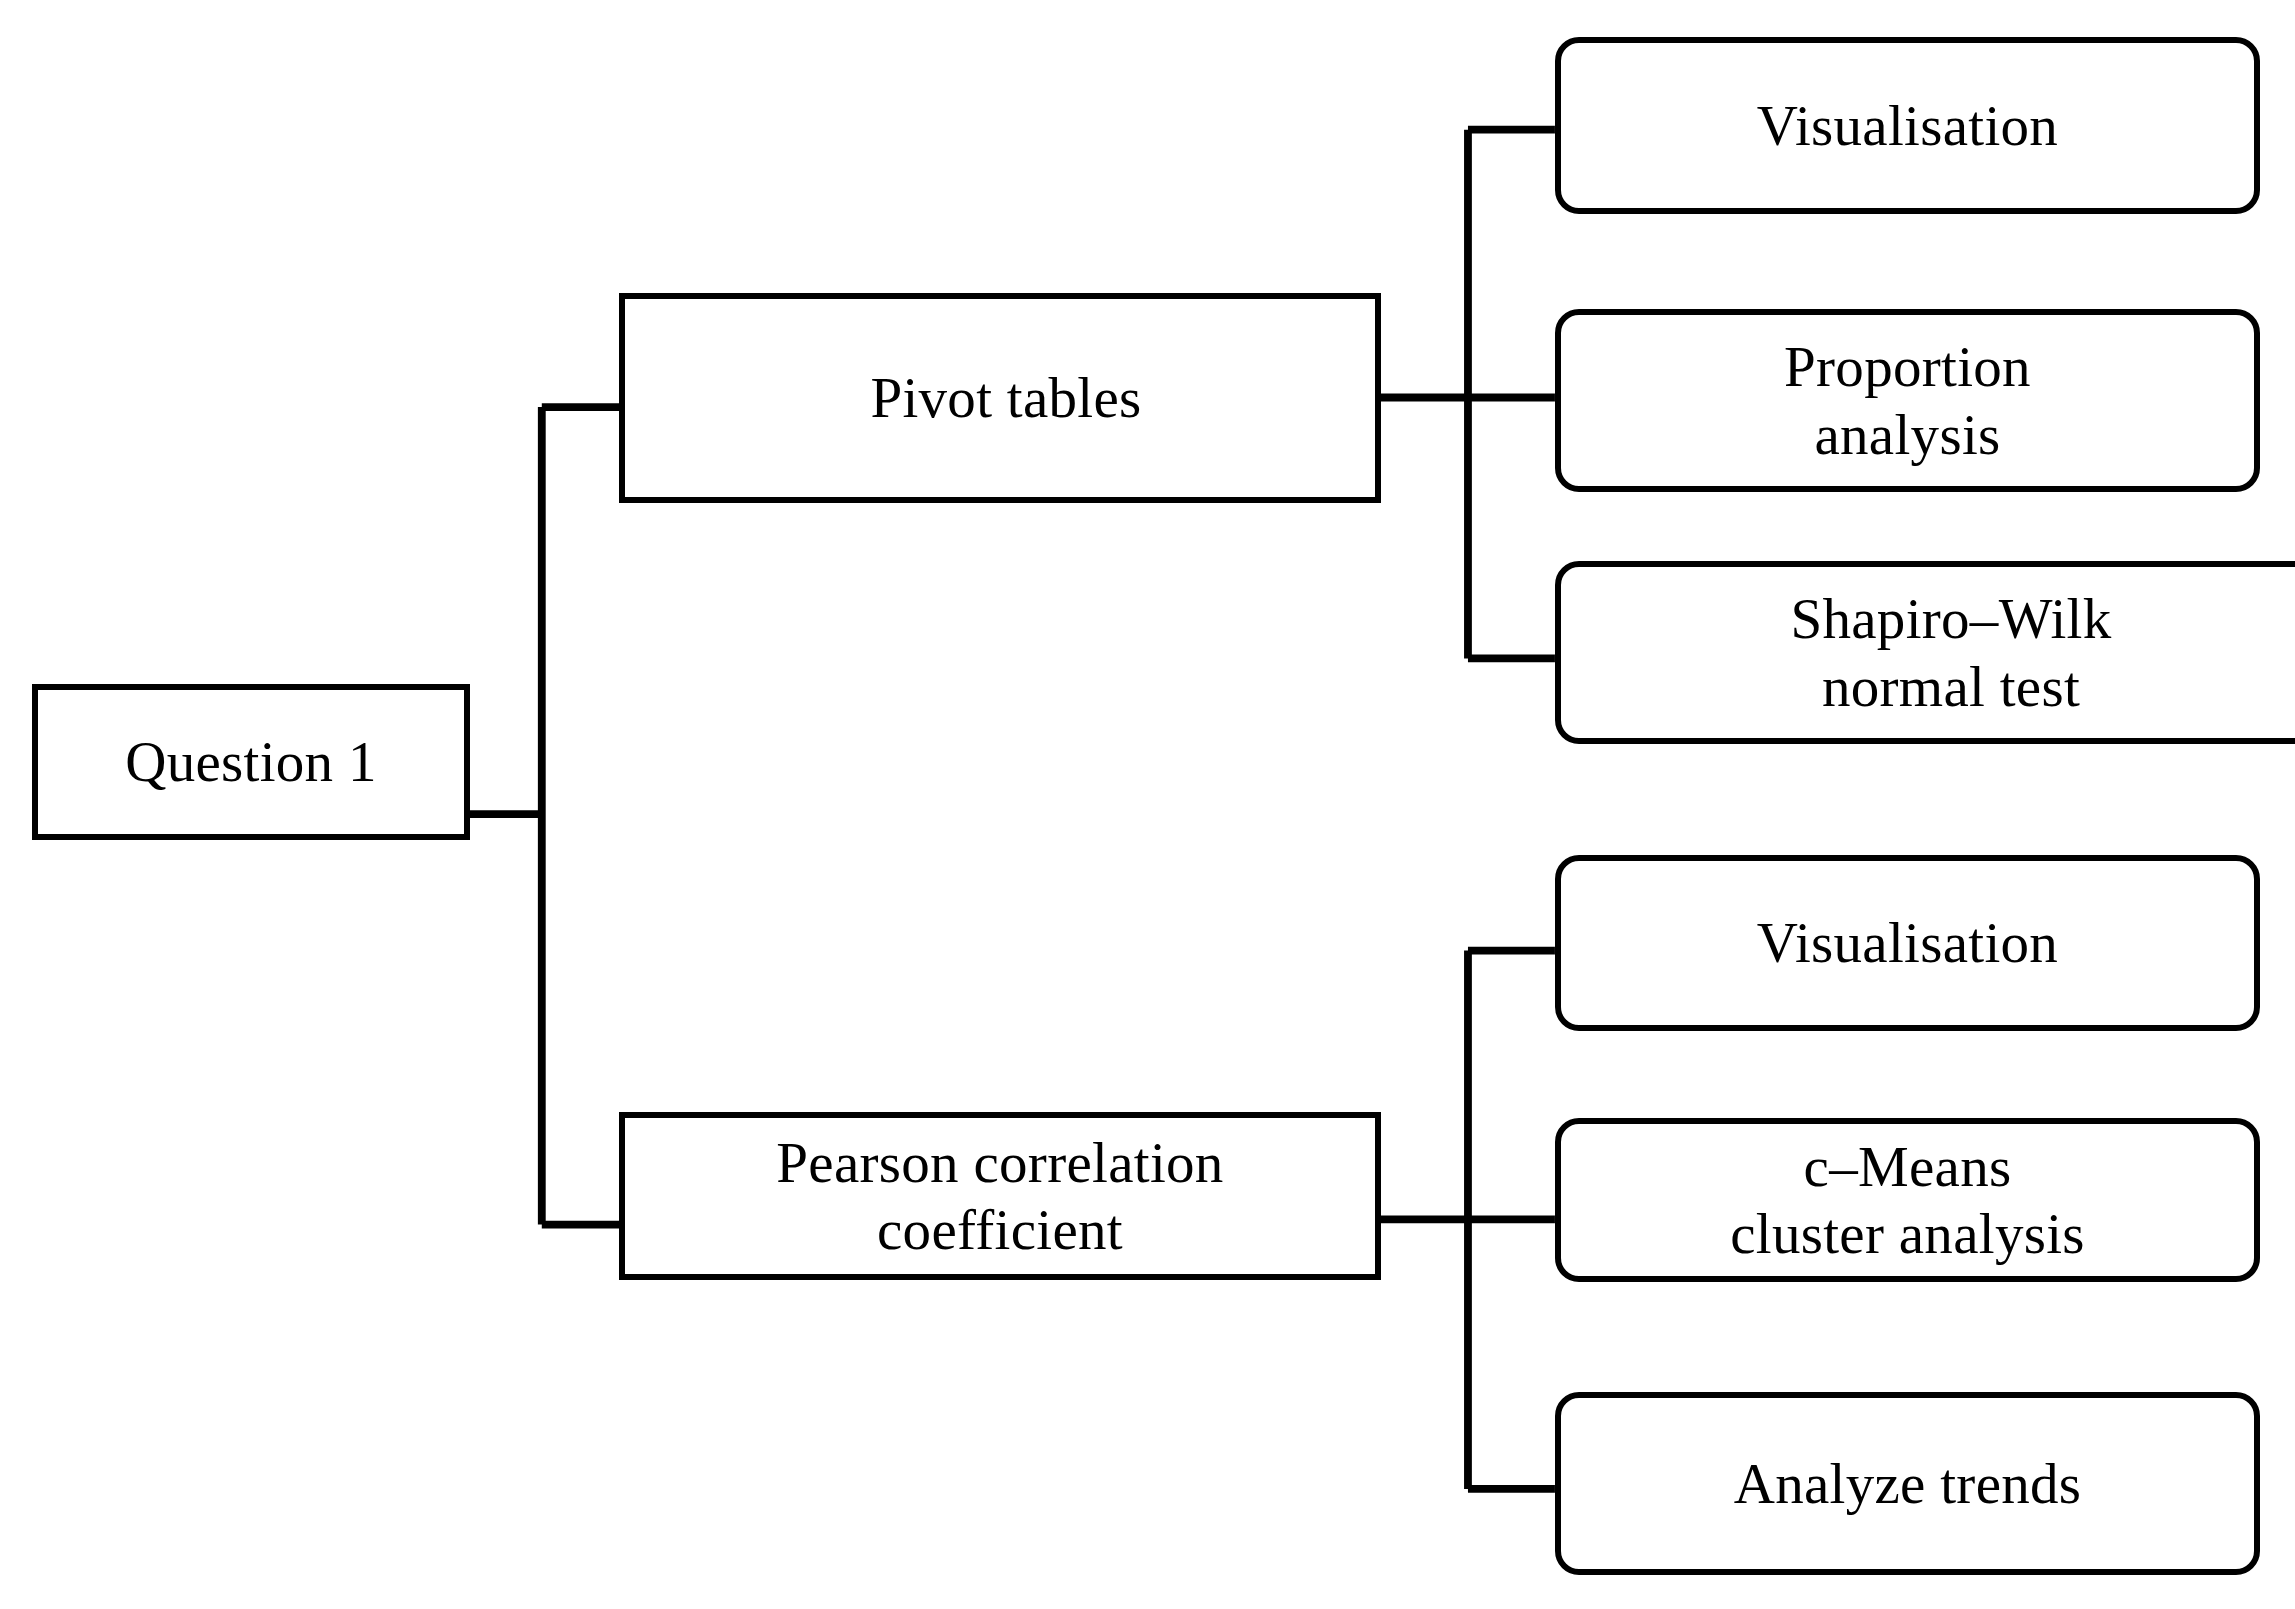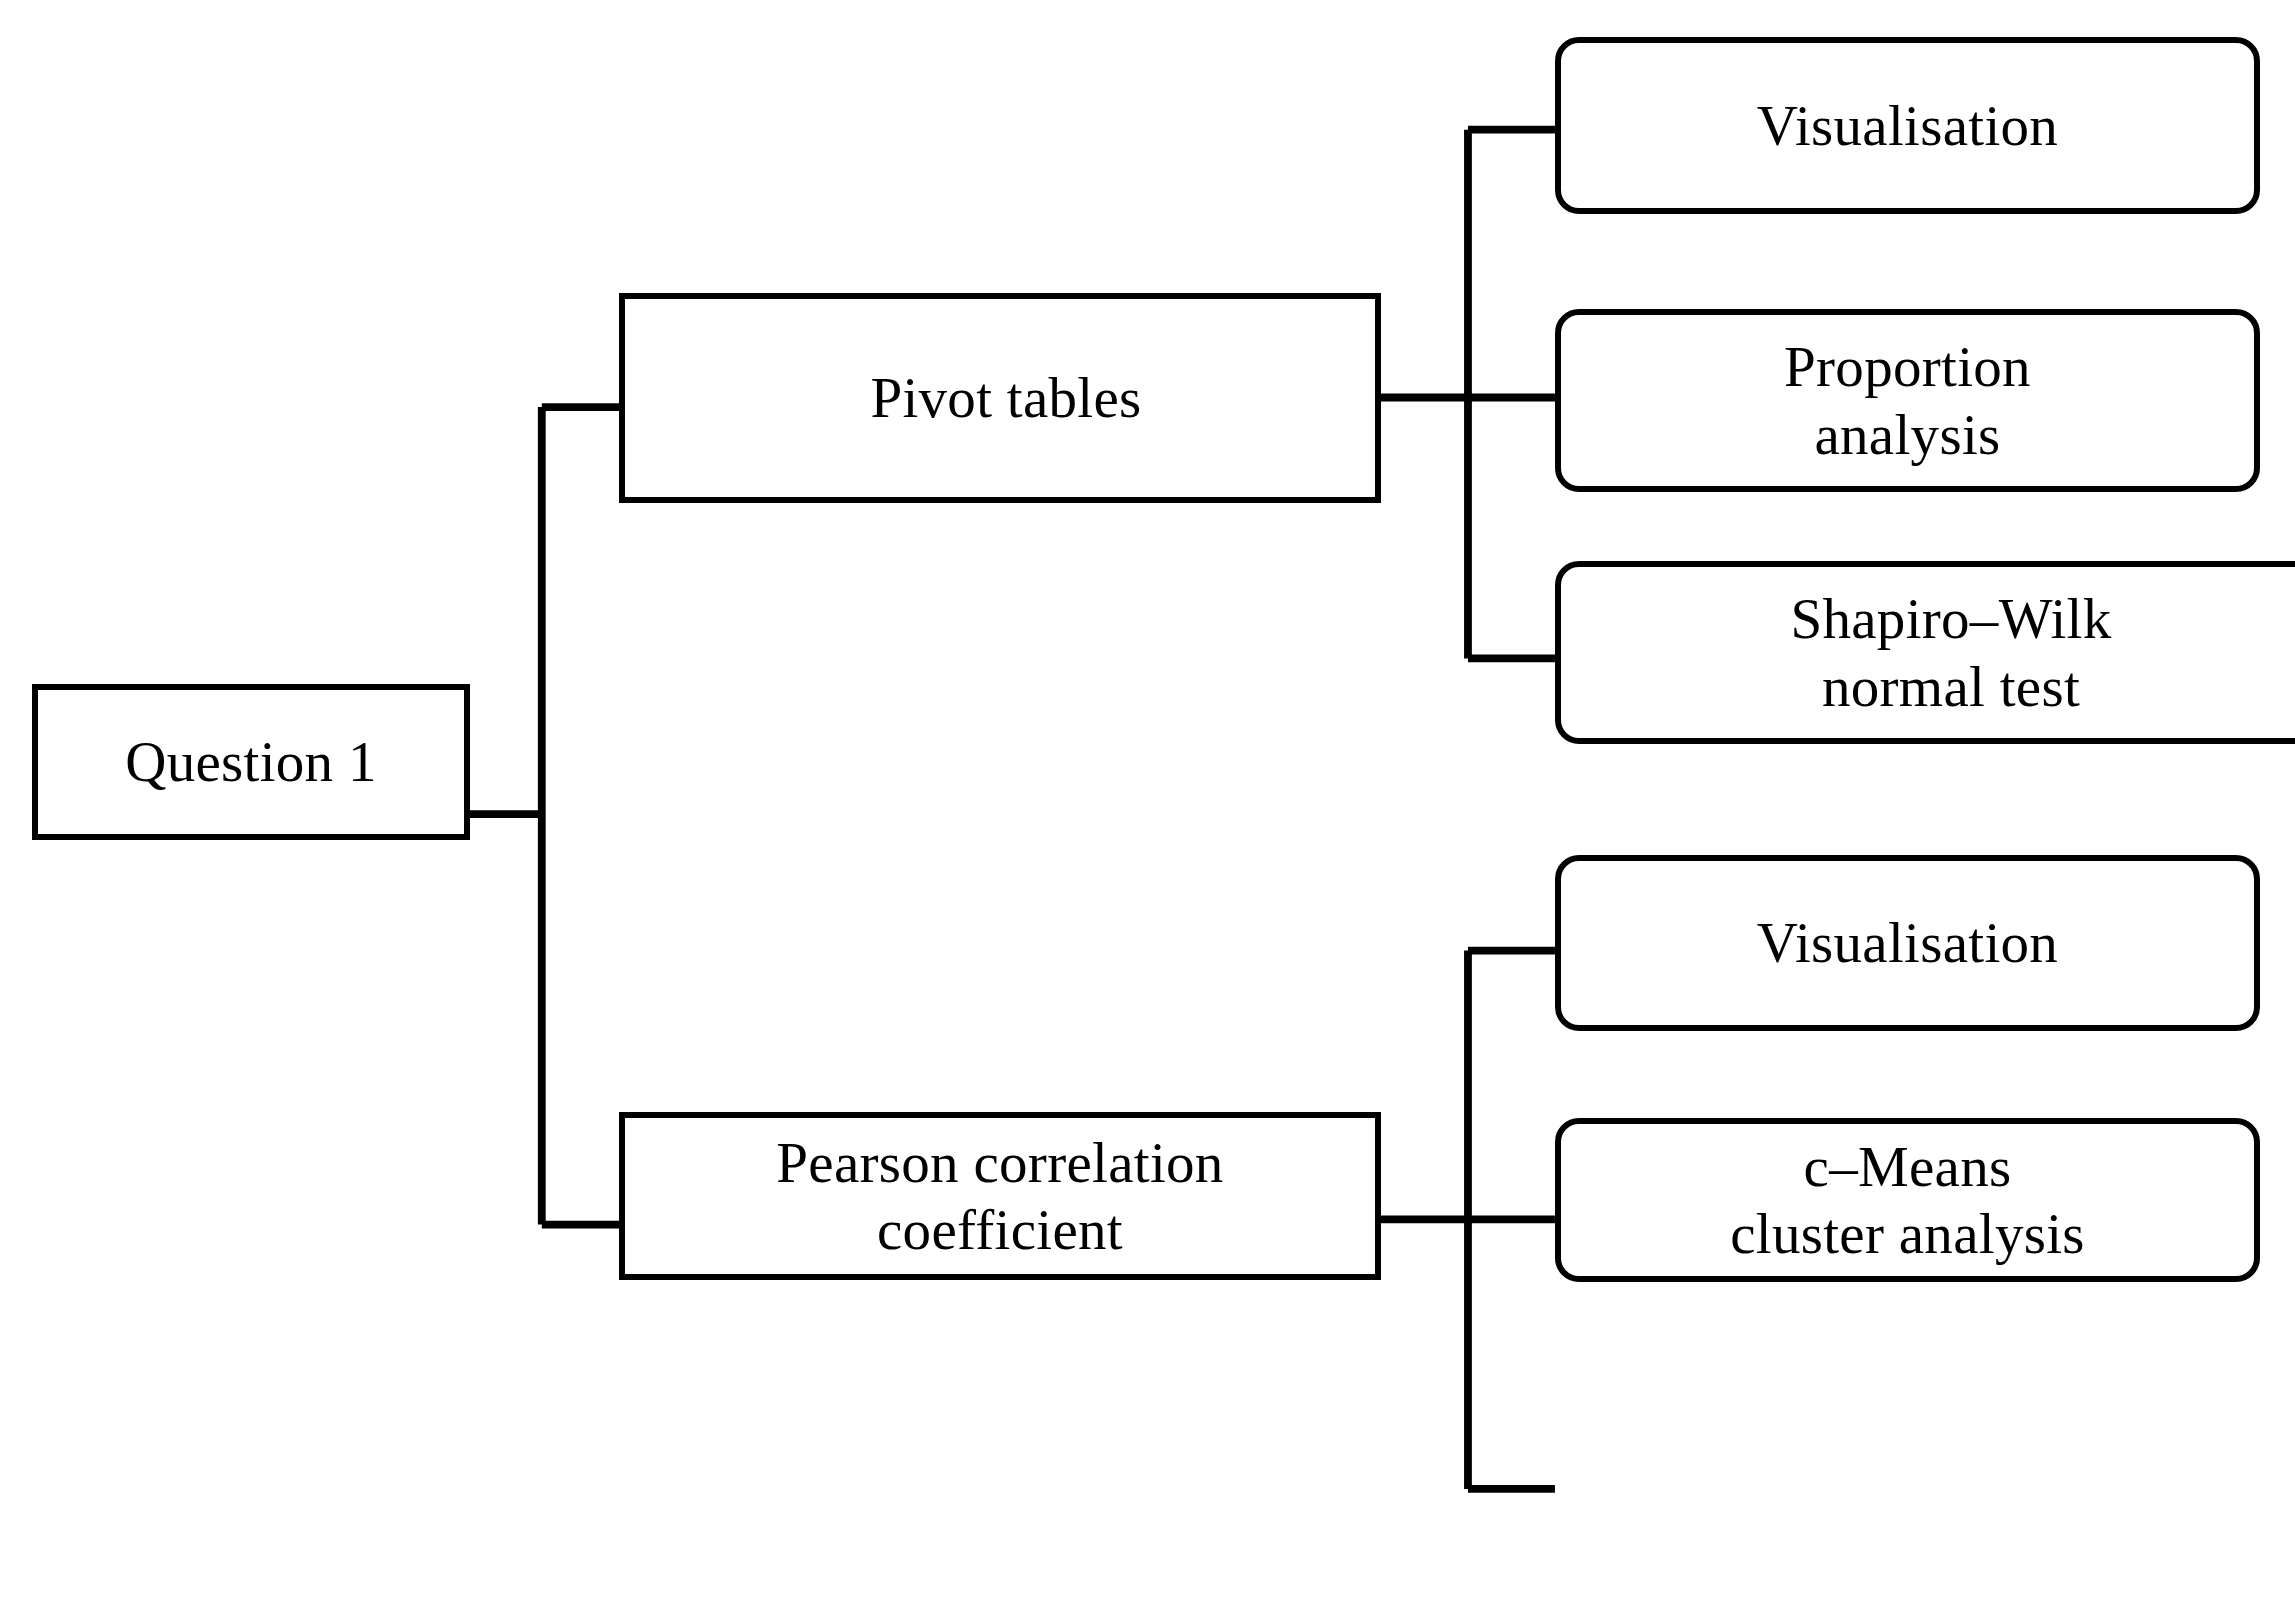--- a/index.html
+++ b/index.html
@@ -109,15 +109,18 @@
 
   <div class="node round" style="left:1555px; top:855px; width:705px; height:176px;">
     <span class="node-label">Visualisation</span>
   </div>
 
   <div class="node round" style="left:1555px; top:1118px; width:705px; height:164px;">
     <span class="node-label">c–Means
 cluster analysis</span>
   </div>
 
+  <div class="node round" style="left:1555px; top:1392px; width:705px; height:183px;">
+    <span class="node-label">Analyze trends</span>
+  </div>
 
 </div>
 
 
 </body></html>

